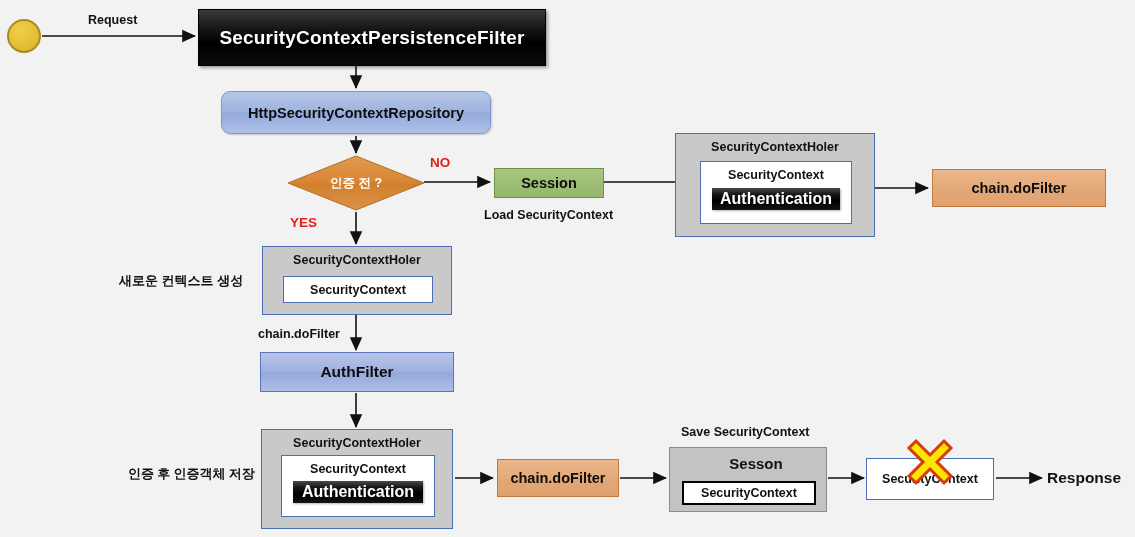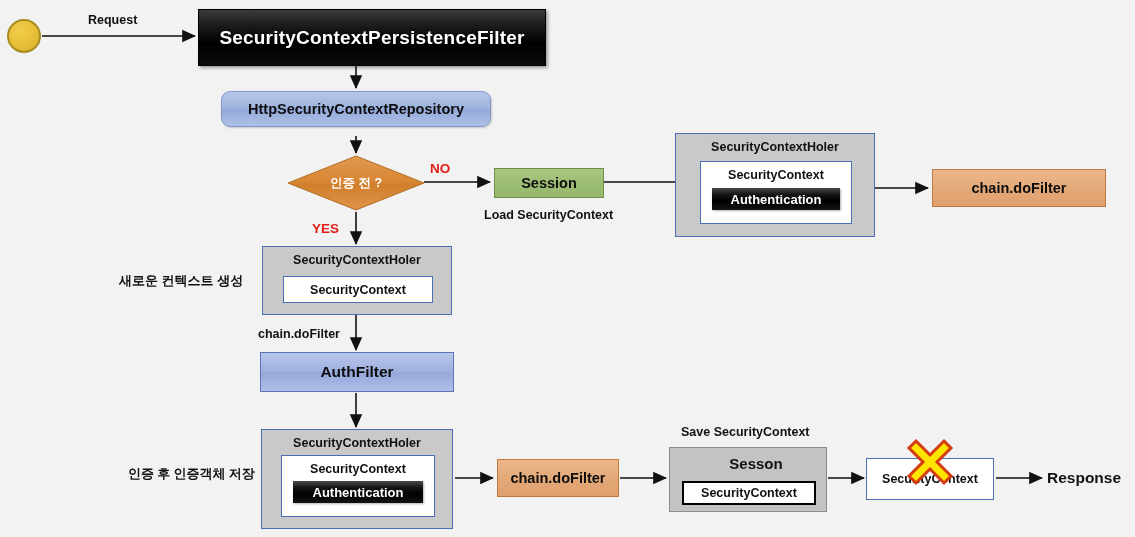--- a/index.html
+++ b/index.html
@@ -116,21 +116,21 @@
   .ctx-label {
     font-weight: bold;
     font-size: 12.5px;
     color: #111;
   }
   .auth-box {
     box-sizing: border-box;
     background: linear-gradient(to bottom, #4a4a4a 0%, #151515 30%, #000000 60%, #141414 100%);
     color: #fff;
     font-weight: bold;
-    font-size: 13px;
+    font-size: 16px;
     display: flex;
     align-items: center;
     justify-content: center;
     box-shadow: 1px 1px 2px rgba(0,0,0,0.3);
   }
   
   .session-grey {
     position: absolute;
     box-sizing: border-box;
     background: #c3c3c3;
@@ -174,21 +174,20 @@
   .lbl {
     position: absolute;
     font-weight: bold;
     font-size: 12.5px;
     color: #111;
     white-space: nowrap;
   }
   .lbl-red {
     color: #e0201b;
     font-size: 13.5px;
-    margin-top: 6px;
   }
   .lbl-ko {
     font-size: 13px;
   }
   .lbl-big {
     font-size: 15.5px;
   }
   
   .edge {
     position: absolute;
@@ -238,39 +237,39 @@
       <line x1="996" y1="478" x2="1042" y2="478" marker-end="url(#arr)"></line>
     </g>
   </svg>
 
   <div class="node start-circle" style="left:7px; top:19px;"></div>
 
   <div class="lbl" style="left:88px; top:13px;">Request</div>
 
   <div class="node box-black" style="left:198px; top:9px; width:348px; height:57px;">SecurityContextPersistenceFilter</div>
 
-  <div class="node box-blue-round" style="left:221px; top:91px; width:270px; height:36px;">HttpSecurityContextRepository</div>
+  <div class="node box-blue-round" style="left:221px; top:91px; width:270px; height:43px;">HttpSecurityContextRepository</div>
 
   <div class="diamond-wrap" style="left:287px; top:155px; width:138px; height:56px;">
     <svg width="138" height="56" viewBox="0 0 138 56">
       <defs>
         <linearGradient id="dg" x1="0" y1="0" x2="0" y2="1">
           <stop offset="0%" stop-color="#e09a50"></stop>
           <stop offset="48%" stop-color="#d98634"></stop>
           <stop offset="52%" stop-color="#d07f2c"></stop>
           <stop offset="100%" stop-color="#dd9349"></stop>
         </linearGradient>
       </defs>
       <polygon points="69,1 137,28 69,55 1,28" fill="url(#dg)" stroke="#b36d22" stroke-width="1"></polygon>
     </svg>
     <div class="diamond-label">인증 전 ?</div>
   </div>
 
   <div class="lbl lbl-red" style="left:430px; top:155px;">NO</div>
-  <div class="lbl lbl-red" style="left:312px; top:215px;text-align:center;">YES</div>
+  <div class="lbl lbl-red" style="left:290px; top:215px;text-align:center;">YES</div>
 
   <div class="node box-green" style="left:494px; top:168px; width:110px; height:30px;">Session</div>
 
   <div class="lbl" style="left:484px; top:208px;">Load SecurityContext</div>
 
   <div class="holder" style="left:675px; top:133px; width:200px; height:104px;">
     <div class="holder-title">SecurityContextHoler</div>
     <div class="ctx-box" style="left:24px; top:27px; width:152px; height:63px;">
       <div class="ctx-label" style="margin-top:6px;">SecurityContext</div>
       <div class="auth-box" style="margin-top:6px; width:128px; height:22px;">Authentication</div>

